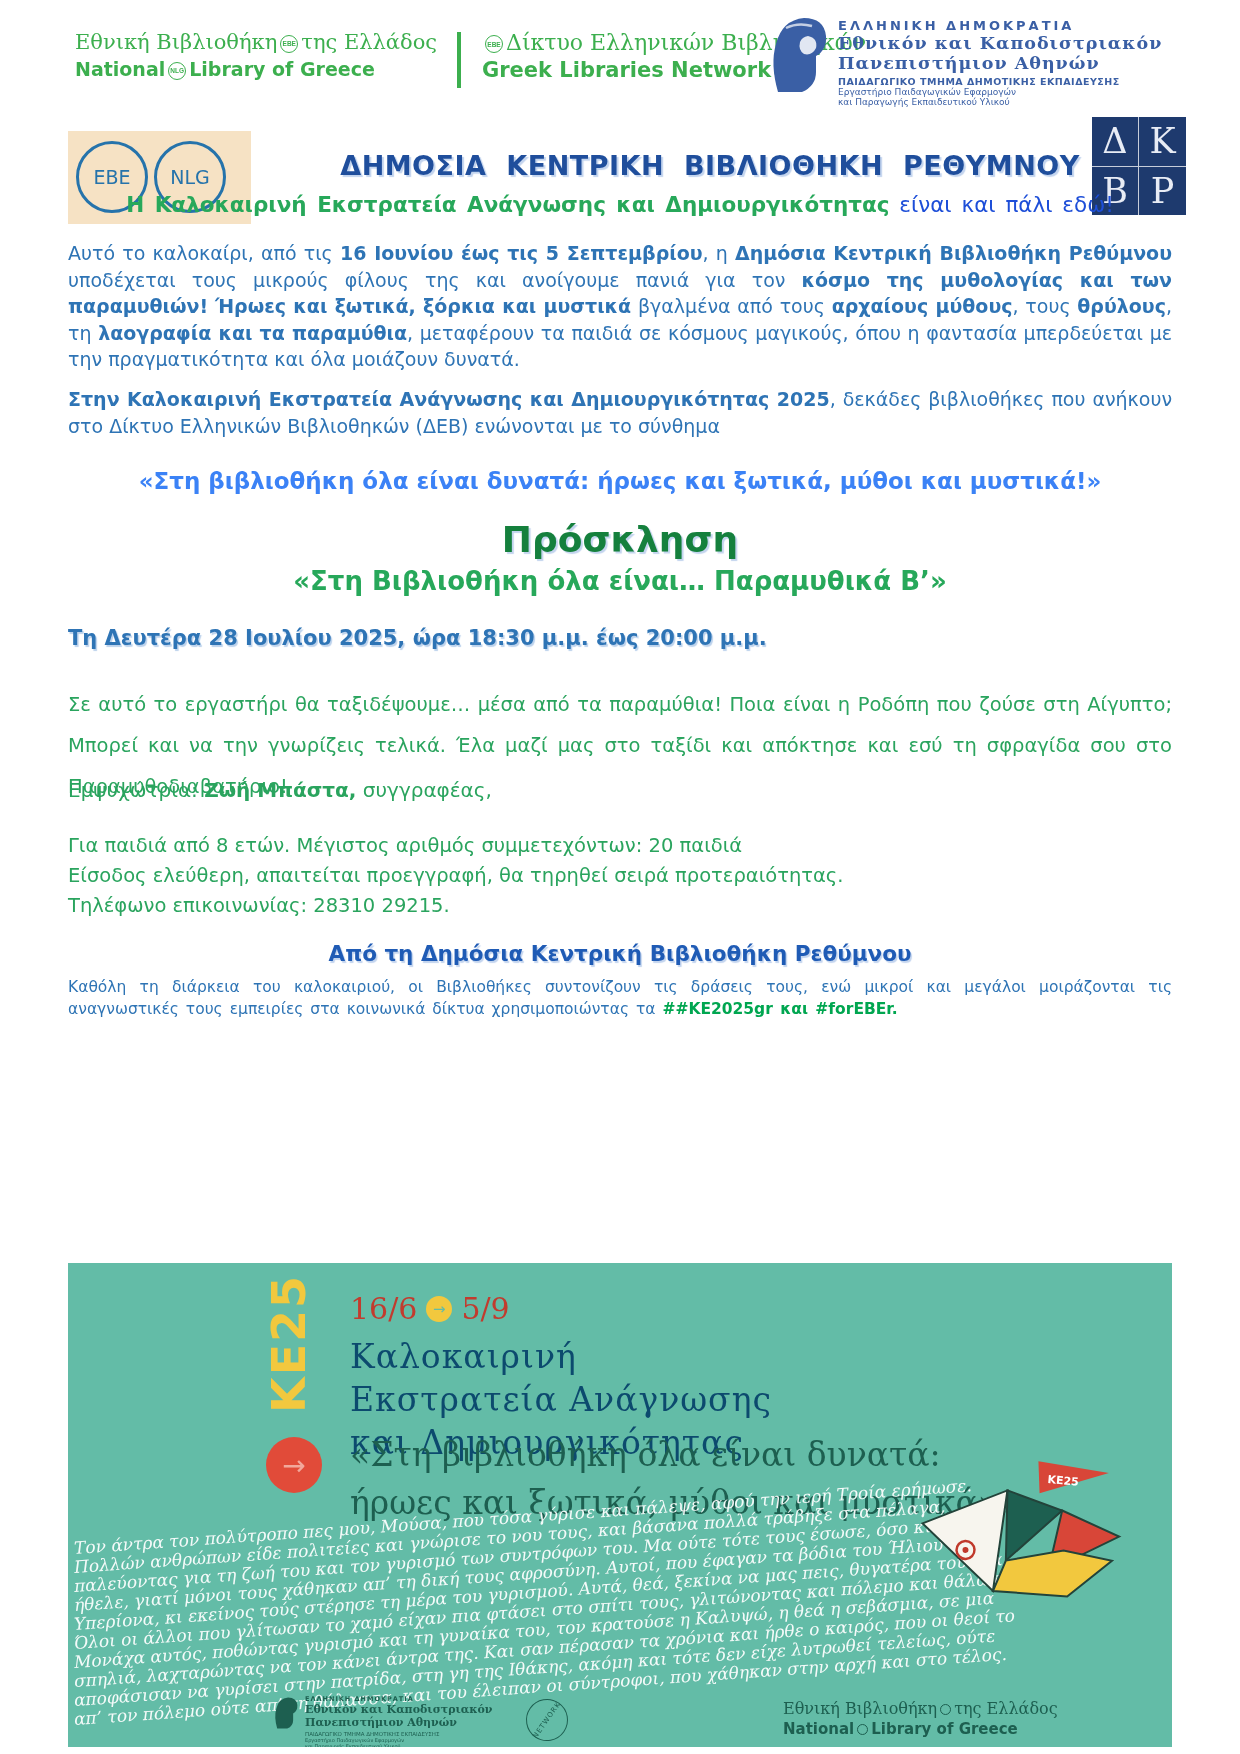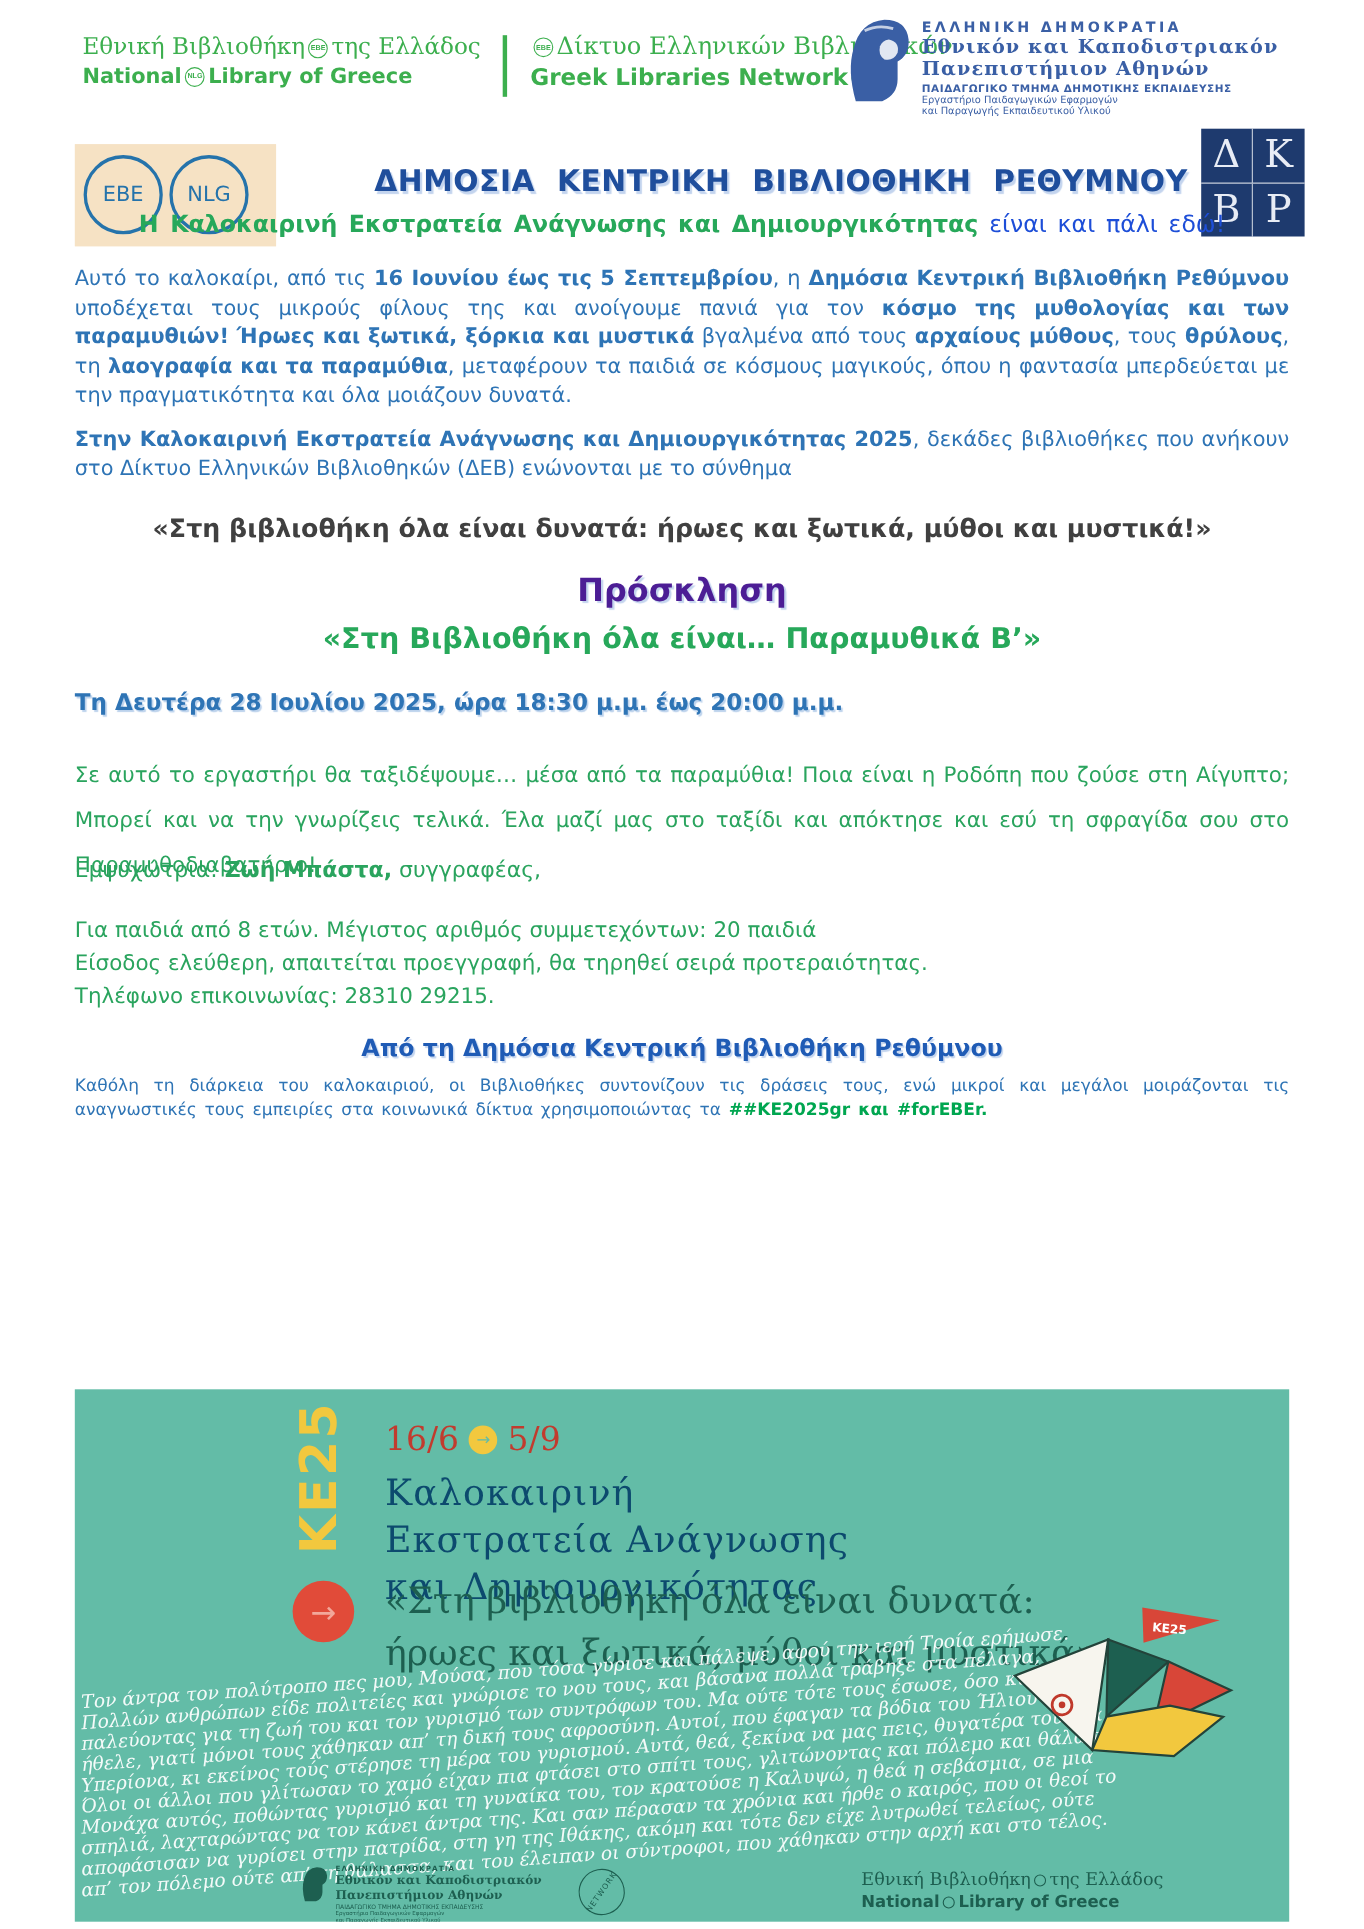--- a/index.html
+++ b/index.html
@@ -48,22 +48,22 @@
   .just { text-align:justify; }
   .seg-b { font-weight:bold; }
   .seg-hgreen { color:#27a85a; }
   .seg-blue { color:#1d4ed8; }
   .seg-green { color:#00a650; }
 
   .intro-heading { top:192px; left:0; width:1240px; font-size:21.5px; color:#2e74b5; word-spacing:3px; }
   .p-blue { color:#2e74b5; font-size:19px; line-height:26.5px; }
   .p1 { top:240px; }
   .p2 { top:386px; }
-  .slogan { top:468px; left:0; width:1240px; font-size:23px; font-weight:bold; color:#404040; }
-  .invite { top:519px; left:0; width:1240px; font-size:29px; font-weight:bold; color:#4c1d95; text-shadow:2px 2px 1px #c3d4ee; }
+  .slogan { top:468px; left:0; width:1240px; font-size:23px; font-weight:bold; color:#3b82f6; }
+  .invite { top:519px; left:0; width:1240px; font-size:36px; font-weight:bold; color:#15803d; text-shadow:2px 2px 1px #c3d4ee; }
   .event-title { top:566px; left:0; width:1240px; font-size:26px; font-weight:bold; color:#27a85a; }
   .date-line { top:626px; font-size:21px; font-weight:bold; color:#2e74b5; text-shadow:1.5px 2px 1px #bcd2ec; }
   .p-green { color:#2aa45e; font-size:19.5px; }
   .desc { top:684px; line-height:41px; }
   .host { top:778px; font-size:20px; }
   .info1 { top:834px; } .info2 { top:864px; } .info3 { top:894px; }
   .from-line { top:941px; left:0; width:1240px; font-size:21.5px; font-weight:bold; color:#1f5bb5; text-shadow:1.5px 2px 1px #c3d4ee; }
   .footnote { top:976px; font-size:15.5px; line-height:22px; color:#2e74b5; word-spacing:2px; }
 
   

